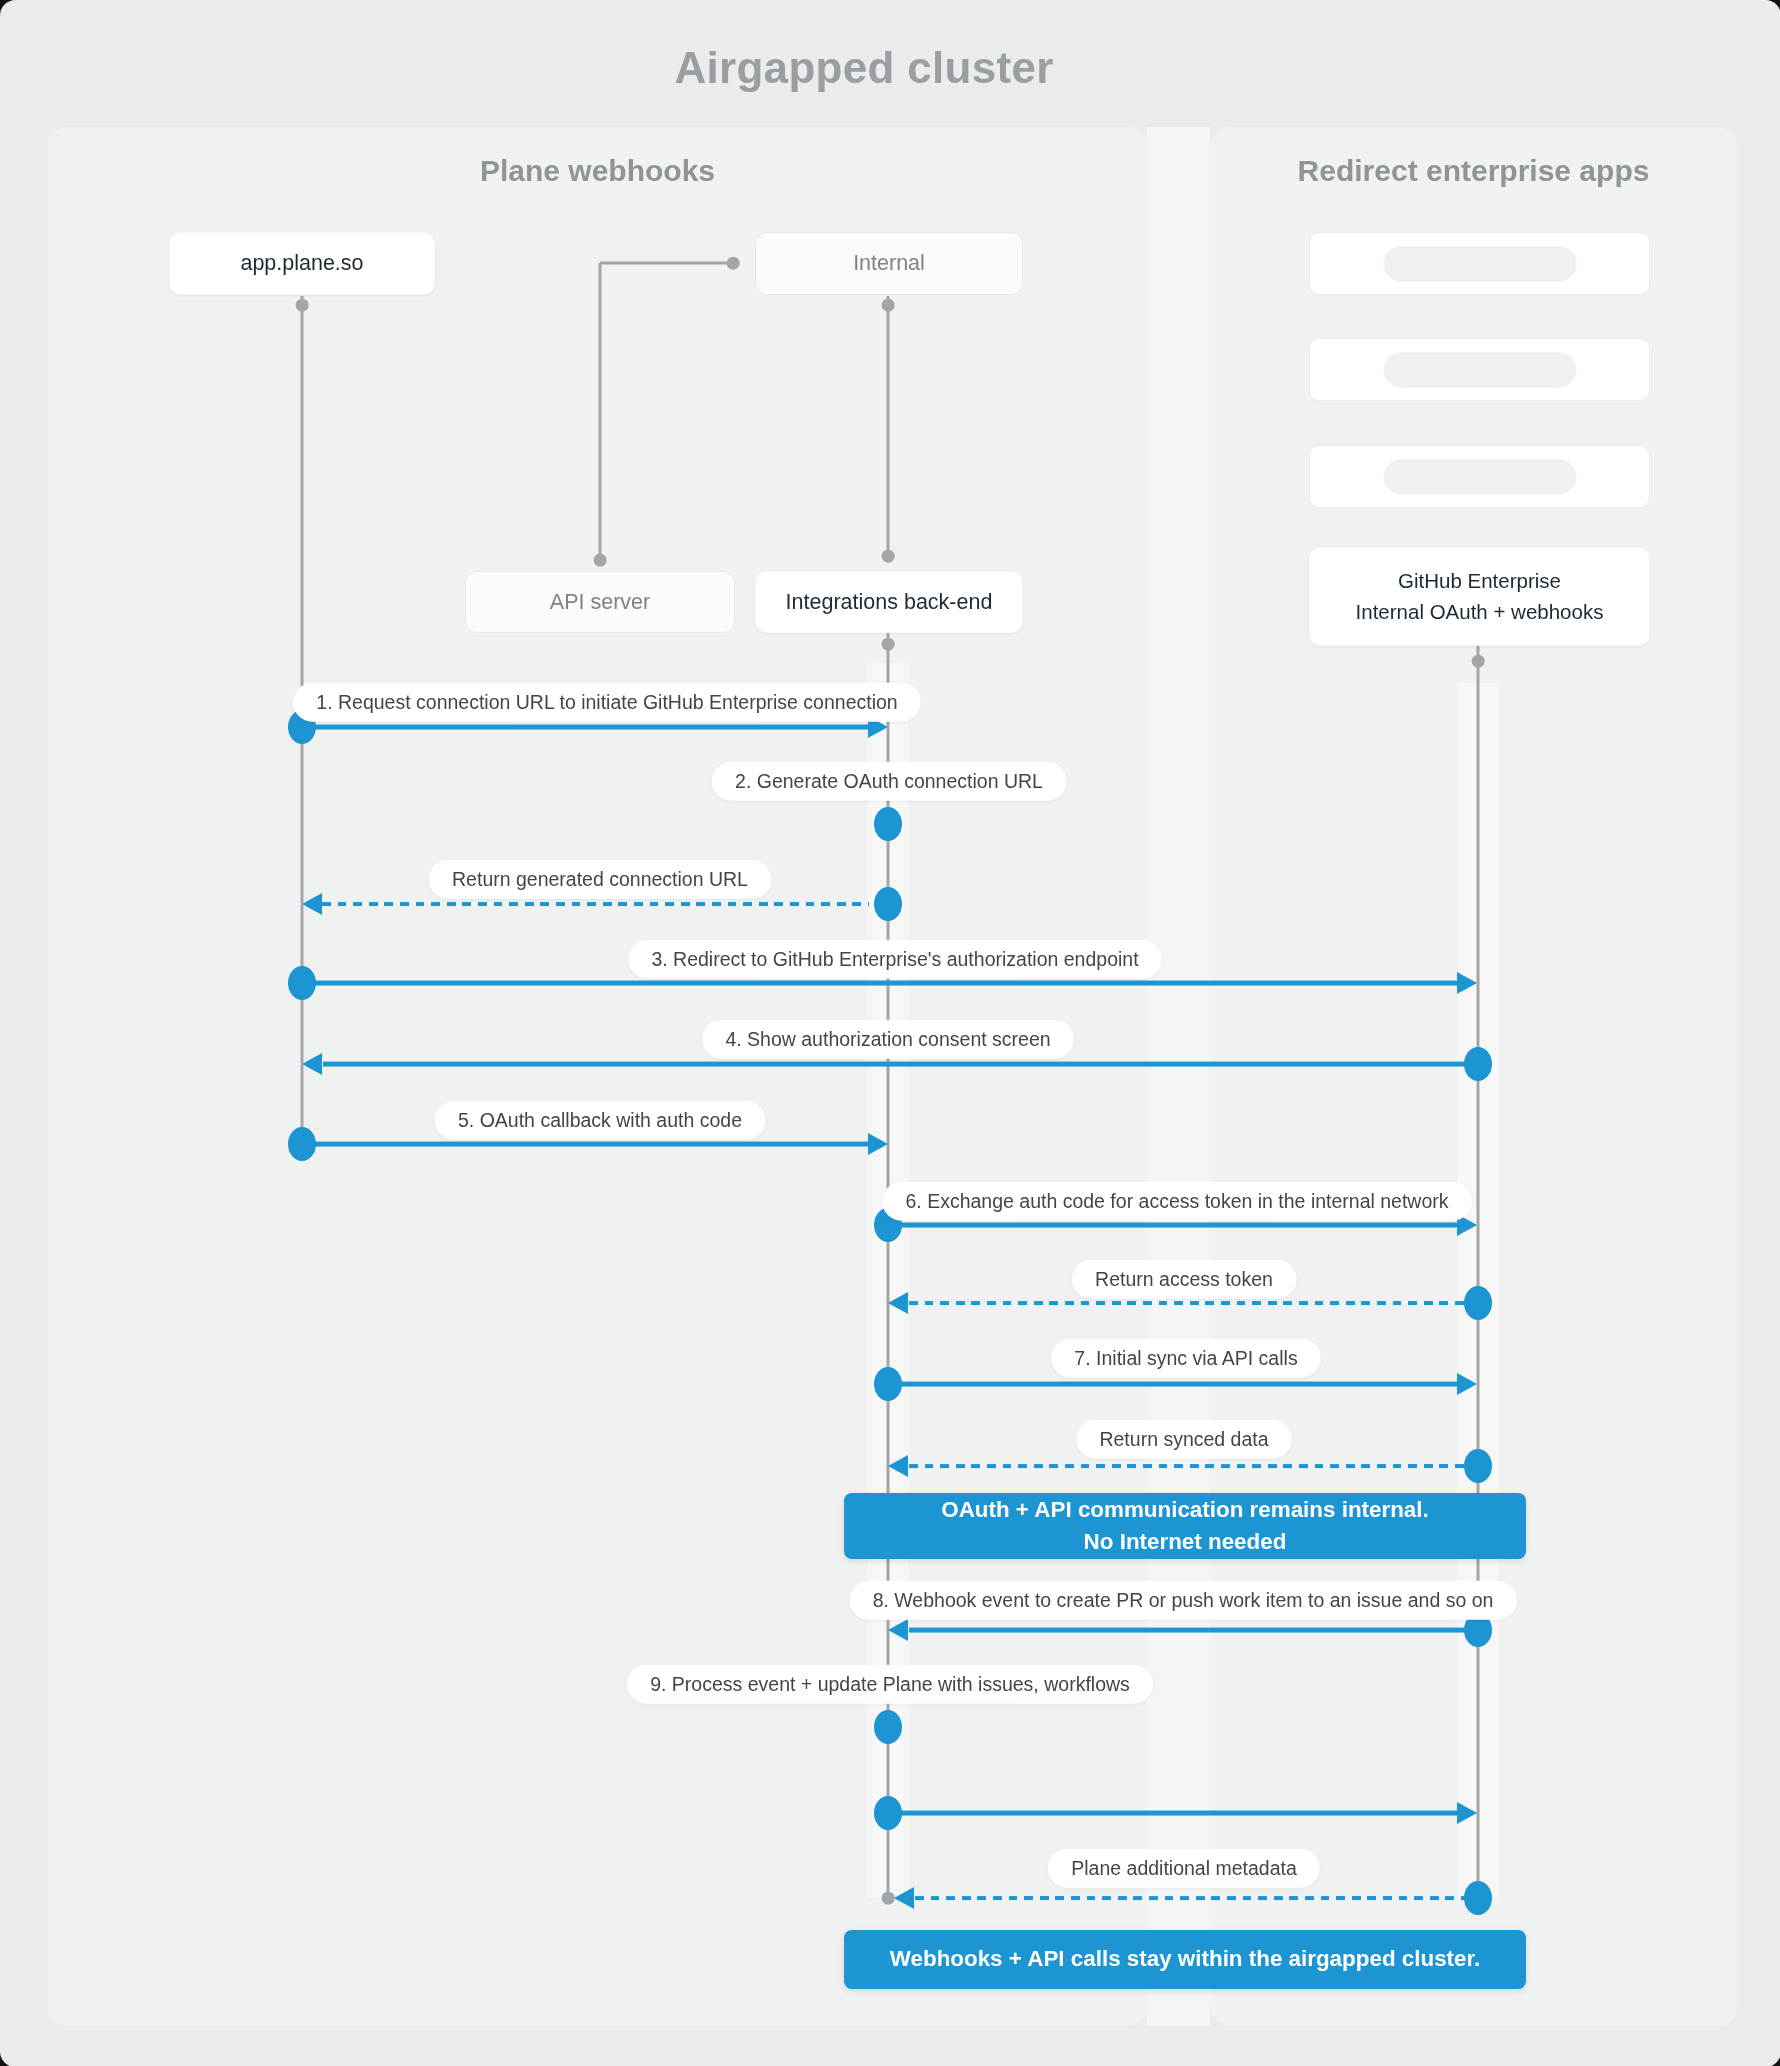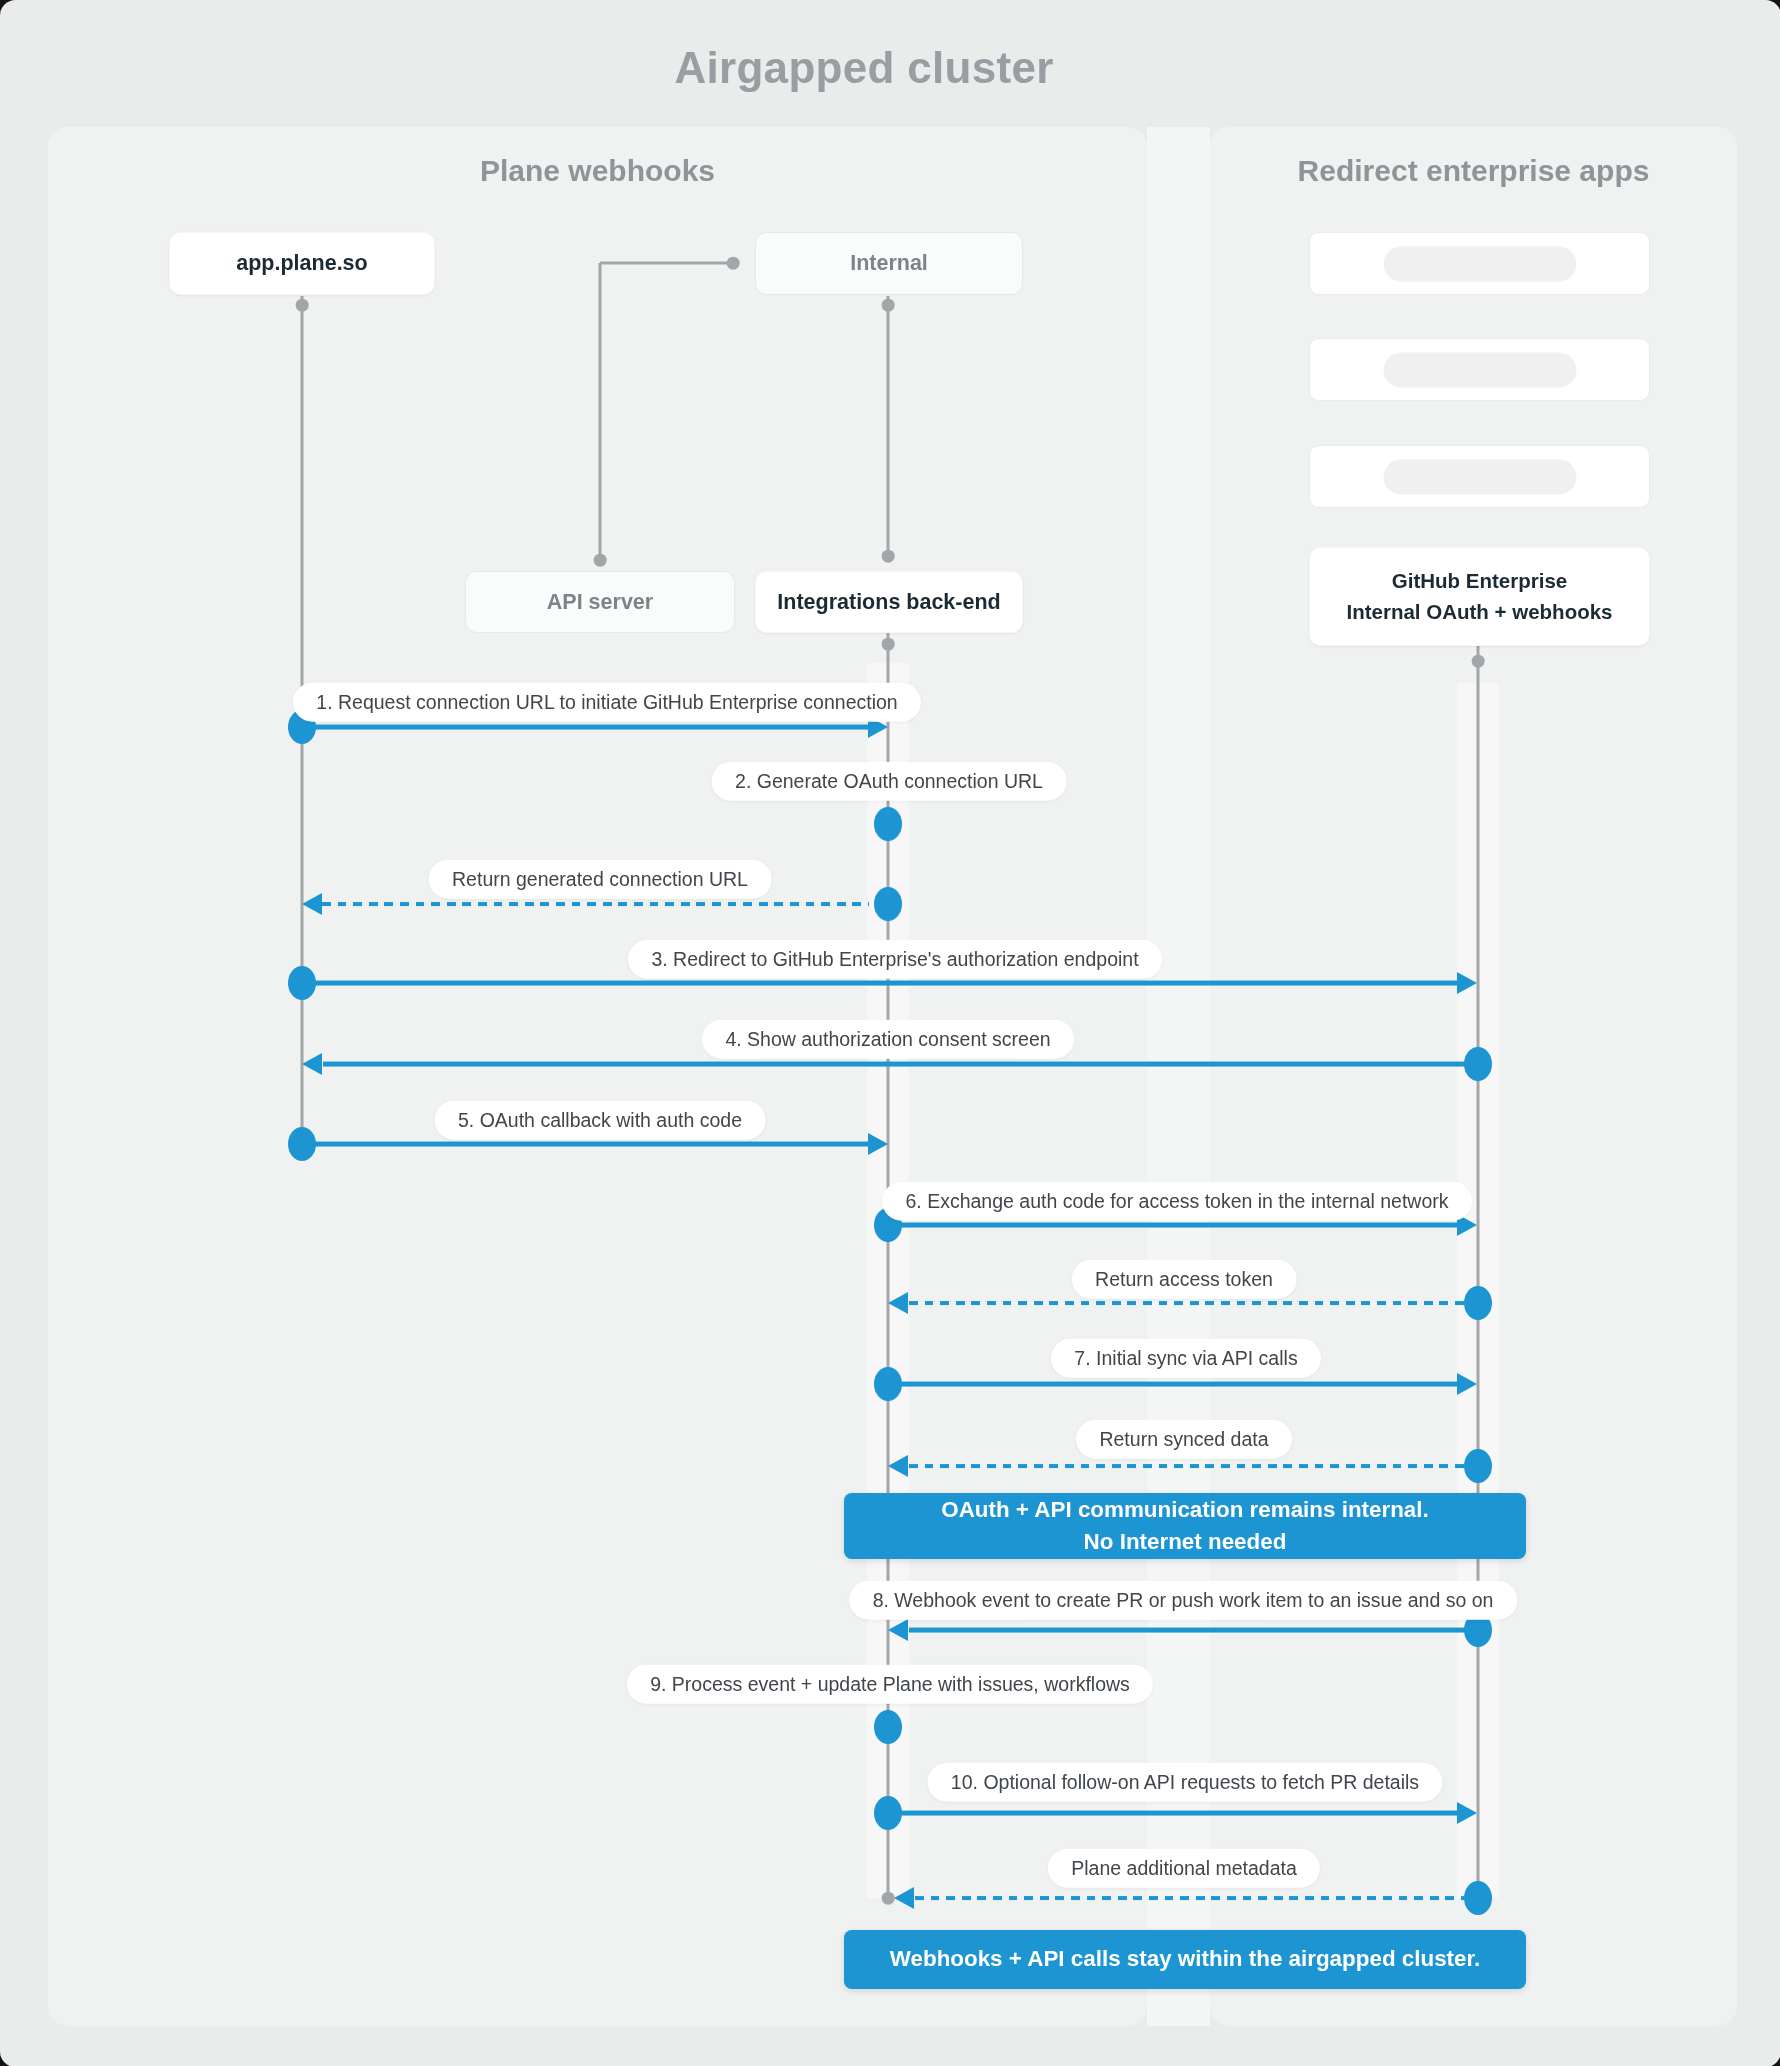--- a/index.html
+++ b/index.html
@@ -4,21 +4,21 @@
 <style>
   *{box-sizing:border-box;margin:0;padding:0}
   :root{--blue:#1d95d3;--gray-line:#a3a6a8}
   html,body{background:#141414}
   body{font-family:"Liberation Sans","DejaVu Sans",sans-serif}
   .page{position:relative;width:1781px;height:2067px;background:#eaebeb;border-radius:15.6px;overflow:hidden}
   .title{position:absolute;left:0;right:53px;top:43px;text-align:center;font-size:44px;font-weight:700;color:#989ea2;letter-spacing:0.3px}
   .panel{position:absolute;top:127px;height:1899px;background:#f0f1f1;border-radius:19.5px}
   .panel-title{position:absolute;left:0;right:0;top:27px;text-align:center;font-size:30px;font-weight:700;color:#8e9498}
   .gap-band{position:absolute;left:1147px;top:127px;width:63px;height:1899px;background:#f4f5f5}
-  .actor{position:absolute;display:flex;flex-direction:column;align-items:center;justify-content:center;text-align:center;border-radius:11.7px;font-size:21.5px;font-weight:700;z-index:6}
+  .actor{position:absolute;display:flex;flex-direction:column;align-items:center;justify-content:center;text-align:center;border-radius:11.7px;font-size:21.5px;font-weight:400;z-index:6}
   .actor.white{background:#ffffff;color:#1c2b33;border:1px solid rgba(0,0,0,.03);box-shadow:0 1px 2.9px rgba(0,0,0,.06)}
   .actor.muted{background:#fafbfb;color:#7e8387;border:1px solid #e7e9e9}
   .skel{position:absolute;background:#ffffff;border:1px solid #e9eaea;border-radius:9.8px;z-index:6}
   .skel .bar{position:absolute;left:50%;top:50%;transform:translate(-50%,-50%);width:193px;height:35px;border-radius:17.6px;background:#f0f0f1}
   .act{position:absolute;width:41px;background:rgba(255,255,255,.45);transform:translateX(-20.5px);z-index:1}
   .lifeline{position:absolute;width:2.9px;background:var(--gray-line);transform:translateX(-1.5px);z-index:2}
   .hline{position:absolute;height:2.9px;background:var(--gray-line);transform:translateY(-1.5px);z-index:2}
   .gdot{position:absolute;width:12.7px;height:12.7px;border-radius:50%;background:var(--gray-line);transform:translate(-50%,-50%);z-index:3}
   .bdot{position:absolute;width:28px;height:34px;border-radius:50%;background:var(--blue);transform:translate(-50%,-50%);z-index:5}
   .sline{position:absolute;height:4.9px;background:var(--blue);transform:translateY(-50%);z-index:4}
@@ -147,21 +147,20 @@
   </div>
 
   <div class="pill" style="left:1183px;top:1600px">8. Webhook event to create PR or push work item to an issue and so on</div>
   <div class="sline" style="left:909px;top:1630px;width:569px"></div>
   <div class="ah l" style="left:888px;top:1630px"></div>
   <div class="bdot" style="left:1478px;top:1630px"></div>
 
   <div class="pill" style="left:890px;top:1684px">9. Process event + update Plane with issues, workflows</div>
   <div class="bdot" style="left:888px;top:1727px"></div>
 
-  <div class="pill" style="left:1185px;top:1782px">10. Optional follow-on API requests to fetch PR details</div>
   <div class="sline" style="left:888px;top:1813px;width:569px"></div>
   <div class="ah r" style="left:1457px;top:1813px"></div>
   <div class="bdot" style="left:888px;top:1813px"></div>
 
   <div class="pill" style="left:1184px;top:1868px">Plane additional metadata</div>
   <div class="dline" style="left:915px;top:1898px;width:549px"></div>
   <div class="ah l" style="left:894px;top:1898px"></div>
   <div class="bdot" style="left:1478px;top:1898px"></div>
 
   <div class="banner" style="top:1930px;height:59px">

